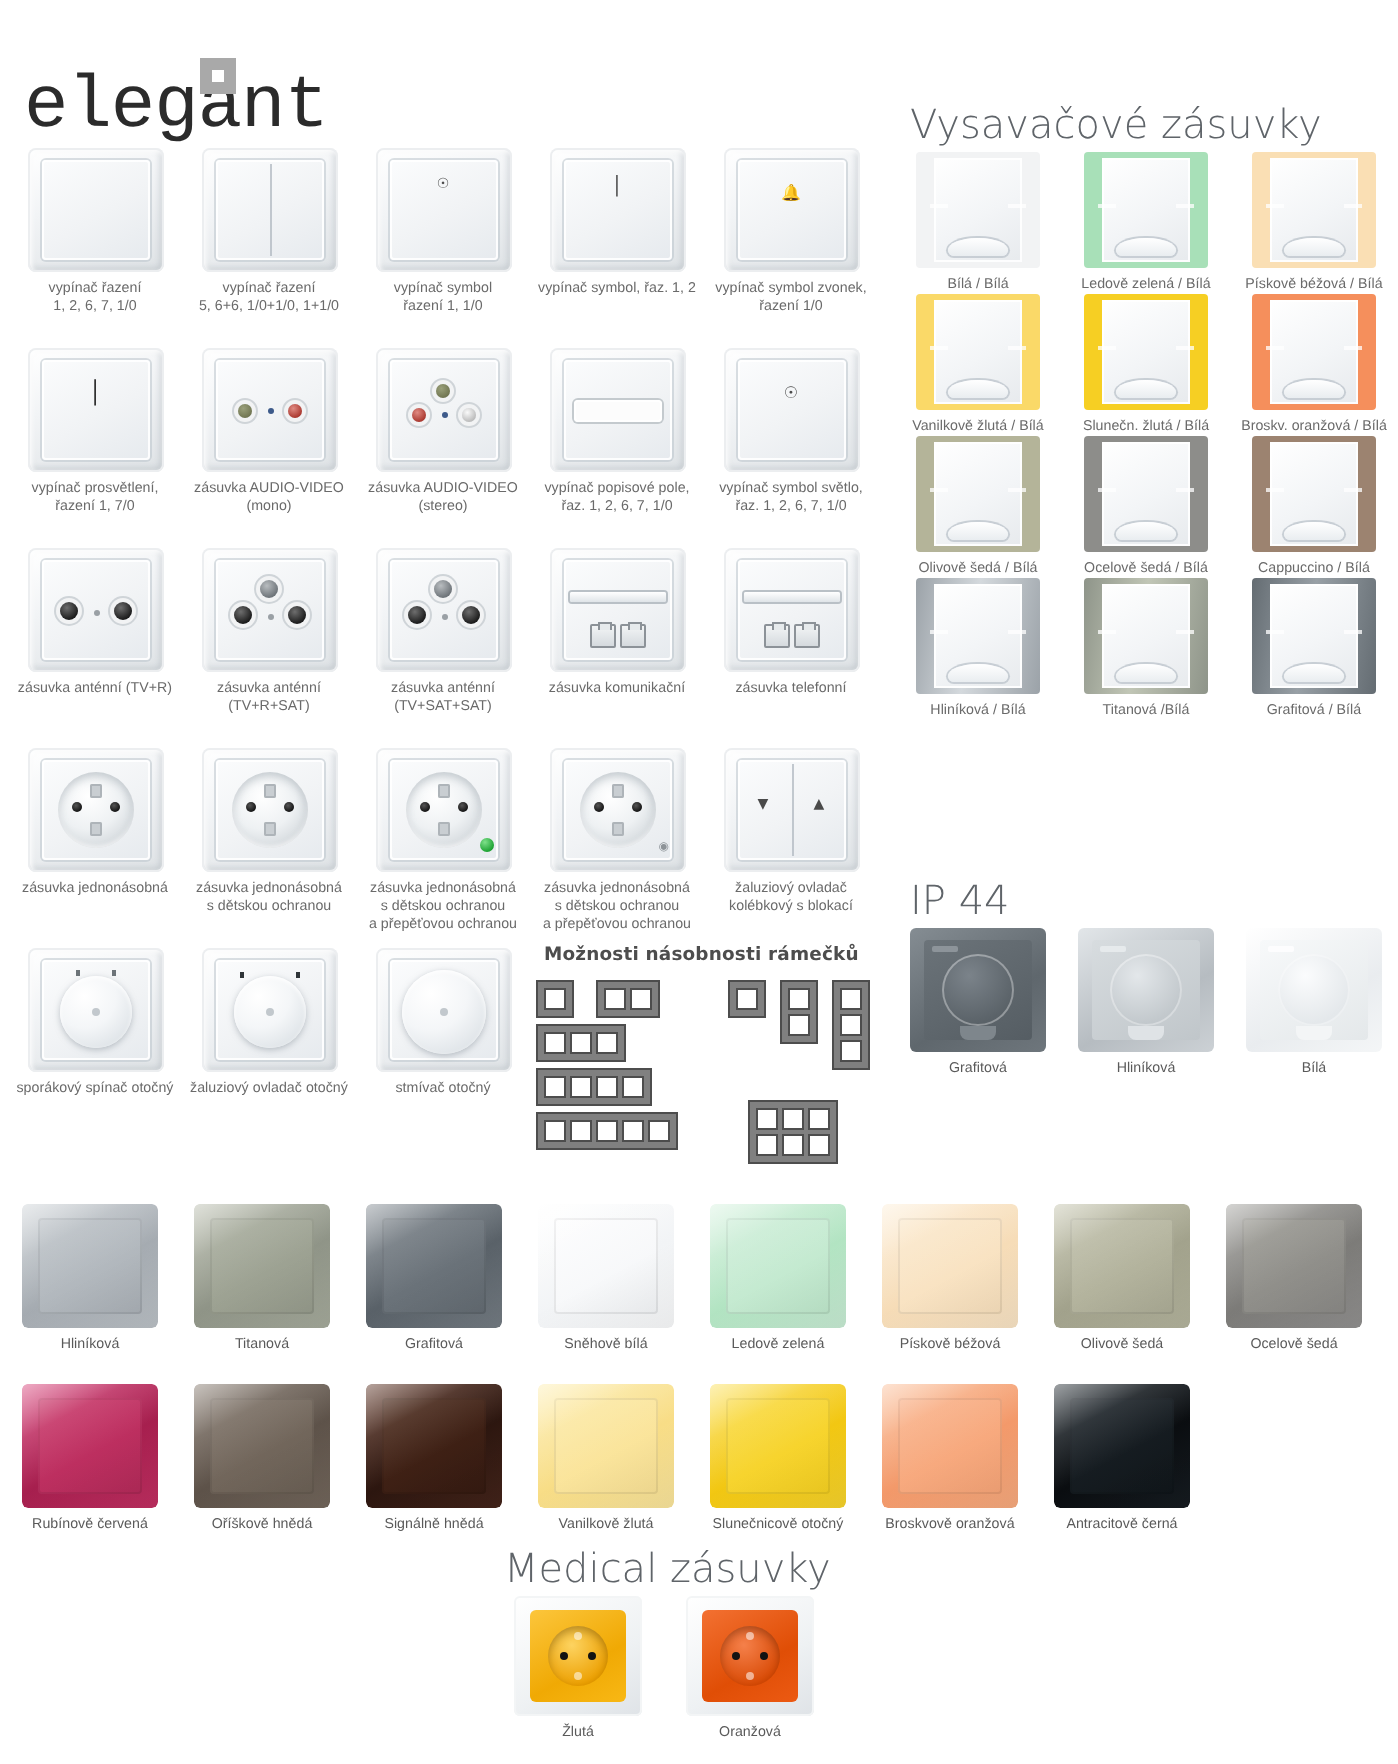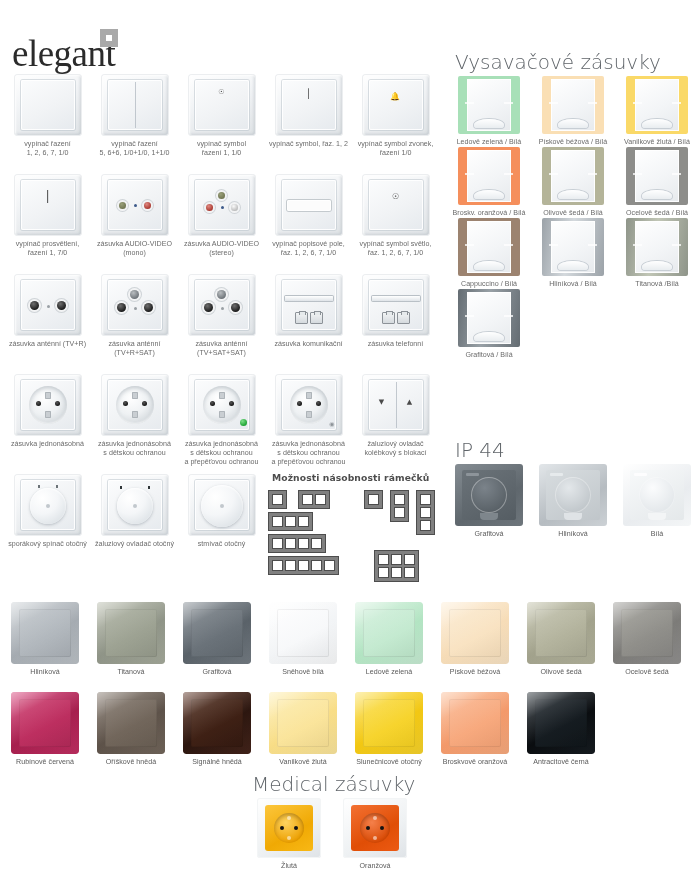--- a/index.html
+++ b/index.html
@@ -18,21 +18,21 @@
 
   
   #brand {
     position: absolute;
     left: 12px;
     top: 32px;
     width: 200px;
     height: 44px;
   }
   #brand .wordmark {
-    font-family: Liberation Serif, serif;
+    font-family: Liberation Mono, monospace;
     font-size: 37px;
     font-weight: 300;
     letter-spacing: -0.5px;
     color: #2b2b2b;
     line-height: 44px;
   }
   #brand .sq-outer {
     position: absolute;
     left: 88px;
     top: -3px;
@@ -763,20 +763,30 @@
       <div class="op"></div>
   </div>
 </div>
 
 <div class="grid" id="vacuum-grid" style="left:447px; top:76px; width:252px;
             grid-template-columns: repeat(3, 84px);
             grid-auto-rows: 71px;">
 
   <div class="cell">
     <div class="vac">
+      <div class="vframe" style="background:#f2f3f4"></div>
+        <div class="vface"></div>
+      <div class="vnotch l"></div>
+        <div class="vnotch r"></div>
+        <div class="vlid"></div>
+    </div>
+    <div class="caption">Bílá / Bílá</div>
+  </div>
+  <div class="cell">
+    <div class="vac">
       <div class="vframe" style="background:#a8e0b8"></div>
         <div class="vface"></div>
       <div class="vnotch l"></div>
         <div class="vnotch r"></div>
         <div class="vlid"></div>
     </div>
     <div class="caption">Ledově zelená / Bílá</div>
   </div>
   <div class="cell">
     <div class="vac">
@@ -791,20 +801,30 @@
 
   <div class="cell">
     <div class="vac">
       <div class="vframe" style="background:#fad968"></div>
         <div class="vface"></div>
       <div class="vnotch l"></div>
         <div class="vnotch r"></div>
         <div class="vlid"></div>
     </div>
     <div class="caption">Vanilkově žlutá / Bílá</div>
+  </div>
+  <div class="cell">
+    <div class="vac">
+      <div class="vframe" style="background:#f6cf23"></div>
+        <div class="vface"></div>
+      <div class="vnotch l"></div>
+        <div class="vnotch r"></div>
+        <div class="vlid"></div>
+    </div>
+    <div class="caption">Slunečn. žlutá / Bílá</div>
   </div>
   <div class="cell">
     <div class="vac">
       <div class="vframe" style="background:#f58f5c"></div>
         <div class="vface"></div>
       <div class="vnotch l"></div>
         <div class="vnotch r"></div>
         <div class="vlid"></div>
     </div>
     <div class="caption">Broskv. oranžová / Bílá</div>

